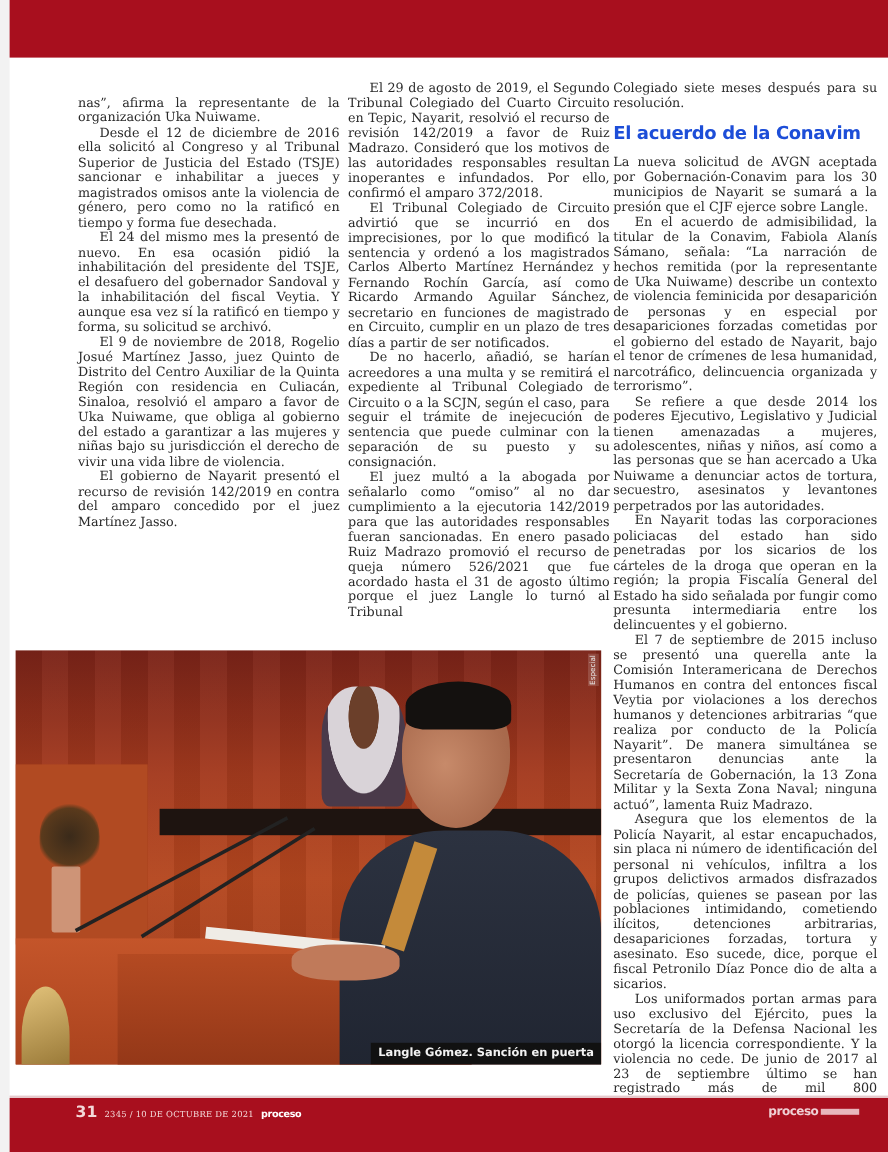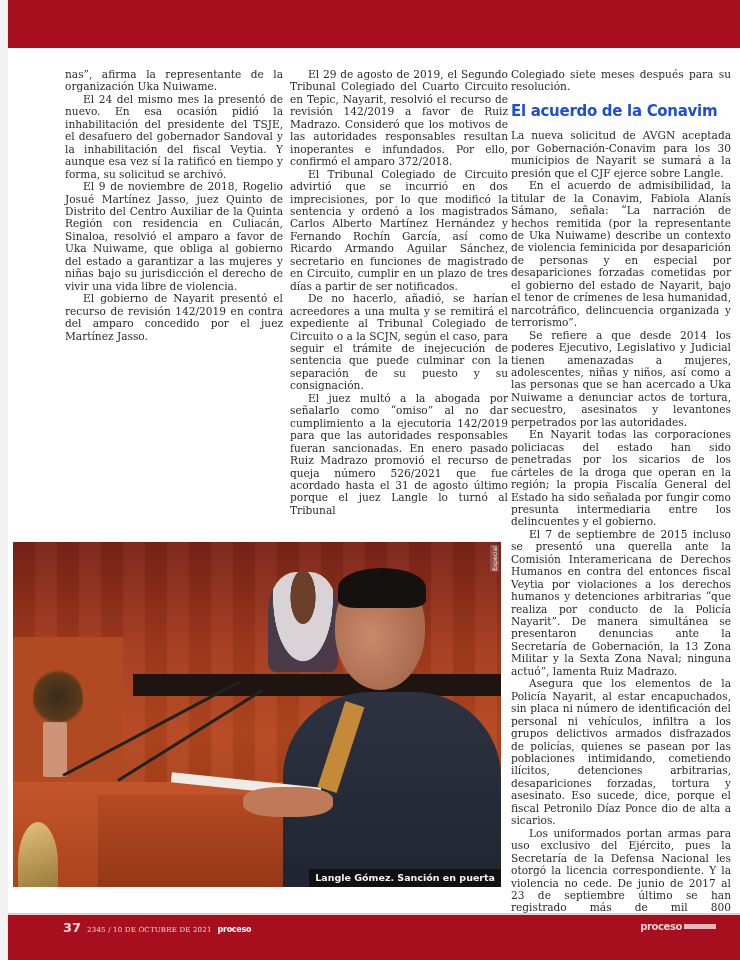--- a/index.html
+++ b/index.html
@@ -20,21 +20,21 @@
   .col {
     position: absolute;
     font-size: 10.6px;
     line-height: 12.45px;
     color: #2a2a2a;
     text-align: justify;
     hyphens: manual;
   }
   .col p { margin: 0; text-indent: 18px; }
   .col p.noindent { text-indent: 0; }
-  .col1 { left: 57px; top: 68px; width: 218px; }
+  .col1 { left: 57px; top: 80px; width: 218px; }
   .col2 { left: 282px; top: 68px; width: 218px; }
   .col3 { left: 503px; top: 68px; width: 220px; }
   .subhead {
     font-family: "DejaVu Sans", "Liberation Sans", sans-serif;
     font-weight: bold;
     font-size: 15px;
     color: #1d4ed8;
     margin: 12px 0 12px 0;
     text-indent: 0;
     letter-spacing: -0.3px;
@@ -165,20 +165,21 @@
   }
 </style>
 </head>
 <body>
 
 <div class="page">
   <div class="top-band"></div>
 
   <div class="col col1">
     <p class="noindent">nas”, afirma la representante de la organización Uka Nuiwame.</p>
+    <p>Desde el 12 de diciembre de 2016 ella solicitó al Congreso y al Tribunal Superior de Justicia del Estado (TSJE) sancionar e inhabilitar a jueces y magistrados omisos ante la violencia de género, pero como no la ratificó en tiempo y forma fue desechada.</p>
     <p>El 24 del mismo mes la presentó de nuevo. En esa ocasión pidió la inhabilitación del presidente del TSJE, el desafuero del gobernador Sandoval y la inhabilitación del fiscal Veytia. Y aunque esa vez sí la ratificó en tiempo y forma, su solicitud se archivó.</p>
     <p>El 9 de noviembre de 2018, Rogelio Josué Martínez Jasso, juez Quinto de Distrito del Centro Auxiliar de la Quinta Región con residencia en Culiacán, Sinaloa, resolvió el amparo a favor de Uka Nuiwame, que obliga al gobierno del estado a garantizar a las mujeres y niñas bajo su jurisdicción el derecho de vivir una vida libre de violencia.</p>
     <p>El gobierno de Nayarit presentó el recurso de revisión 142/2019 en contra del amparo concedido por el juez Martínez Jasso.</p>
   </div>
 
   <div class="col col2">
     <p>El 29 de agosto de 2019, el Segundo Tribunal Colegiado del Cuarto Circuito en Tepic, Nayarit, resolvió el recurso de revisión 142/2019 a favor de Ruiz Madrazo. Consideró que los motivos de las autoridades responsables resultan inoperantes e infundados. Por ello, confirmó el amparo 372/2018.</p>
     <p>El Tribunal Colegiado de Circuito advirtió que se incurrió en dos imprecisiones, por lo que modificó la sentencia y ordenó a los magistrados Carlos Alberto Martínez Hernández y Fernando Rochín García, así como Ricardo Armando Aguilar Sánchez, secretario en funciones de magistrado en Circuito, cumplir en un plazo de tres días a partir de ser notificados.</p>
     <p>De no hacerlo, añadió, se harían acreedores a una multa y se remitirá el expediente al Tribunal Colegiado de Circuito o a la SCJN, según el caso, para seguir el trámite de inejecución de sentencia que puede culminar con la separación de su puesto y su consignación.</p>
     <p>El juez multó a la abogada por señalarlo como “omiso” al no dar cumplimiento a la ejecutoria 142/2019 para que las autoridades responsables fueran sancionadas. En enero pasado Ruiz Madrazo promovió el recurso de queja número 526/2021 que fue acordado hasta el 31 de agosto último porque el juez Langle lo turnó al Tribunal</p>
@@ -215,21 +216,21 @@
     <div class="paper"></div>
     <div class="hands"></div>
     <div class="credit">Especial</div>
     <div class="caption">Langle Gómez. Sanción en puerta</div>
   </div>
 
   <div class="bottom-rule"></div>
 
   <div class="footer-band">
     <div class="footer-left">
-      <span class="page-number">37</span>
+      <span class="page-number">31</span>
       <span class="issue-info">2345 / 10 DE OCTUBRE DE 2021</span>
       <span class="footer-brand">proceso</span>
     </div>
     <div class="footer-right">
       <span class="brand">proceso</span>
       <span class="bar"></span>
     </div>
   </div>
 </div>
 

